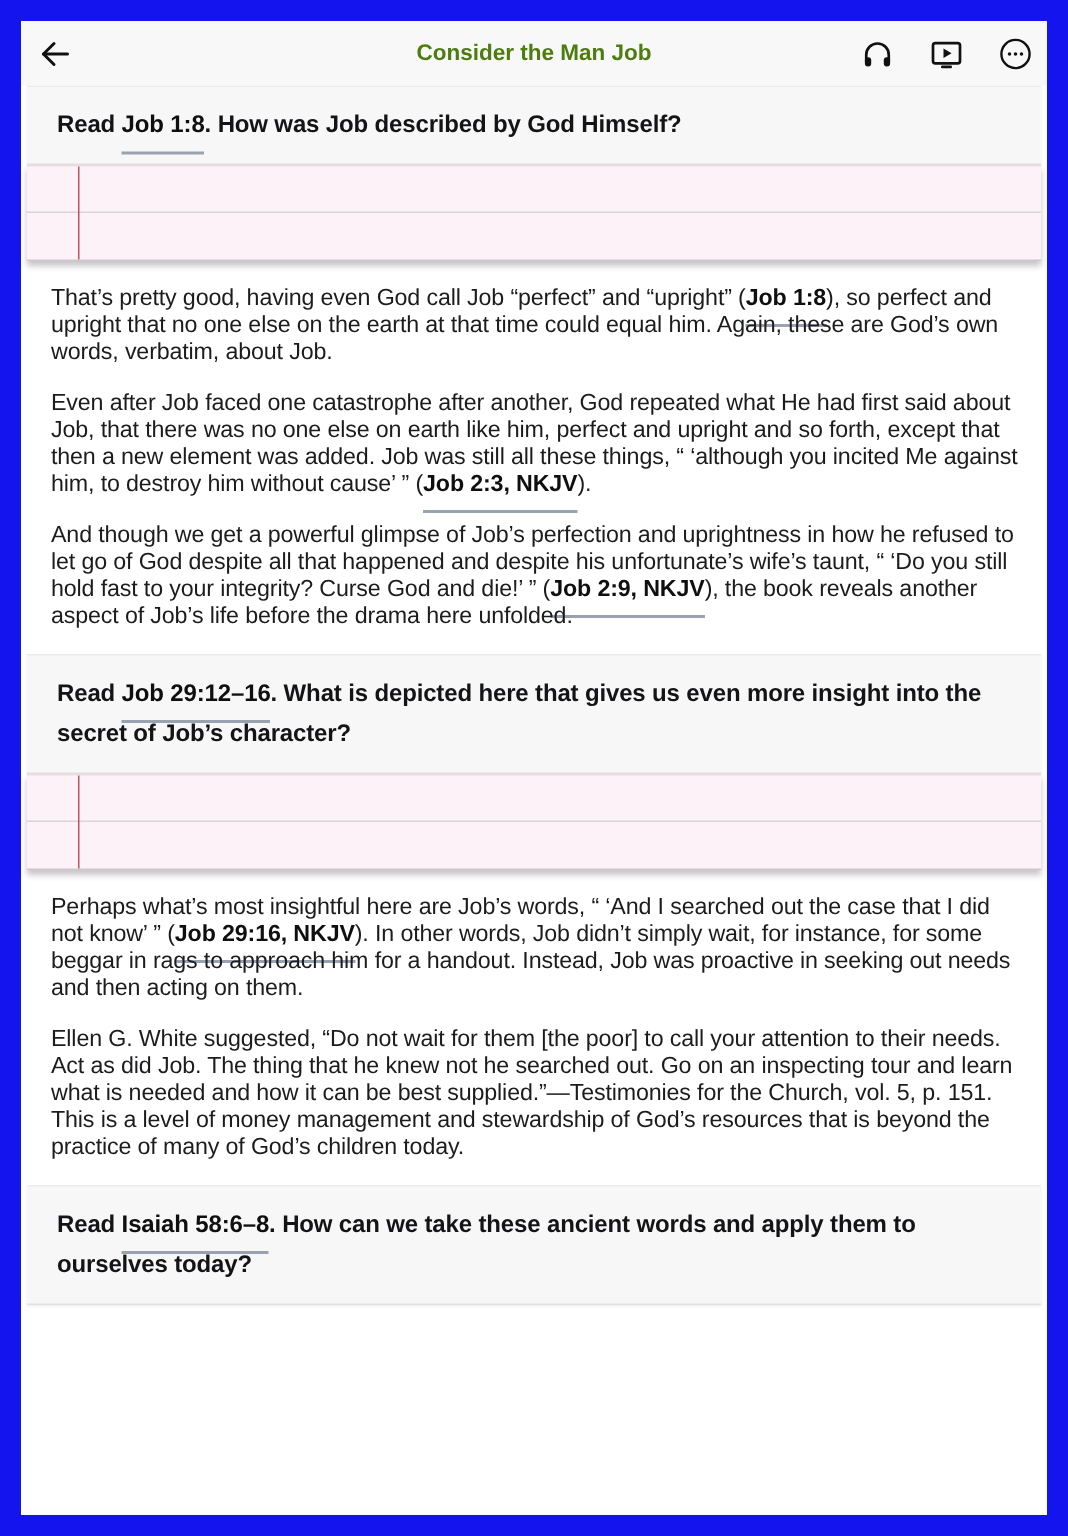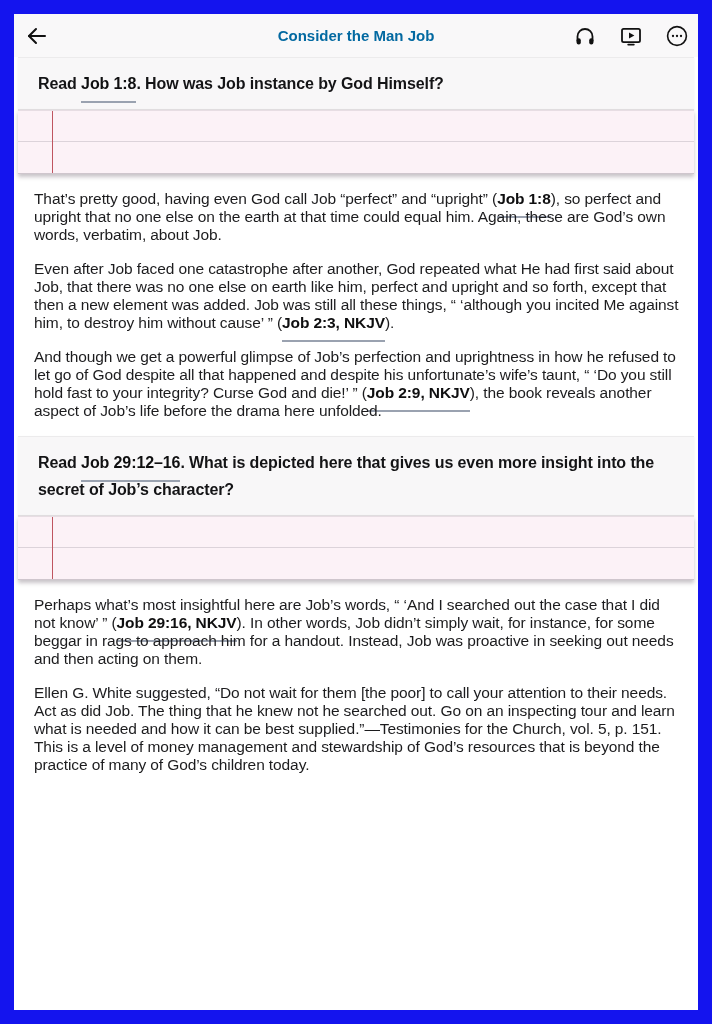--- a/index.html
+++ b/index.html
@@ -21,21 +21,21 @@
   .appbar {
     position:relative;
     height:43px;
     background:#F9F8F9;
     display:flex; align-items:center;
     padding:0 6px 0 8px;
   }
   .appbar .title {
     position:absolute; left:60px; right:60px;
     text-align:center;
-    font-size:15px; font-weight:700; color:#0369a1;
+    font-size:15px; font-weight:700; color:#4d7c0f;
     pointer-events:none;
   }
   .iconbtn {
     background:transparent; border:none; padding:2px;
     width:30px; height:30px;
     display:flex; align-items:center; justify-content:center;
     cursor:pointer;
   }
   .appbar .actions { margin-left:auto; display:flex; gap:16px; align-items:center; }
   
@@ -116,21 +116,21 @@
           <circle cx="12" cy="12" r="9.4" fill="none" stroke="#111" stroke-width="1.6"></circle>
           <circle cx="8" cy="12" r="1.15" fill="#111"></circle>
           <circle cx="12" cy="12" r="1.15" fill="#111"></circle>
           <circle cx="16" cy="12" r="1.15" fill="#111"></circle>
         </svg>
       </button>
     </div>
   </header>
 
   <section class="question">
-    <p class="qtext"><span>Read </span><span class="ref">Job 1:8</span><span>. How was Job instance by God Himself?</span></p>
+    <p class="qtext"><span>Read </span><span class="ref">Job 1:8</span><span>. How was Job described by God Himself?</span></p>
   </section>
 
   <div class="answer">
     <div class="rule"></div>
     <div class="rule"></div>
   </div>
 
   <p class="body-p"><span>That’s pretty good, having even God call Job “perfect” and “upright” (</span><span class="ref">Job 1:8</span><span>), so perfect and upright that no one else on the earth at that time could equal him. Again, these are God’s own words, verbatim, about Job.</span></p>
 
   <p class="body-p"><span>Even after Job faced one catastrophe after another, God repeated what He had first said about Job, that there was no one else on earth like him, perfect and upright and so forth, except that then a new element was added. Job was still all these things, “ ‘although you incited Me against him, to destroy him without cause’ ” (</span><span class="ref">Job 2:3, NKJV</span><span>).</span></p>
@@ -143,14 +143,17 @@
 
   <div class="answer">
     <div class="rule"></div>
     <div class="rule"></div>
   </div>
 
   <p class="body-p"><span>Perhaps what’s most insightful here are Job’s words, “ ‘And I searched out the case that I did not know’ ” (</span><span class="ref">Job 29:16, NKJV</span><span>). In other words, Job didn’t simply wait, for instance, for some beggar in rags to approach him for a handout. Instead, Job was proactive in seeking out needs and then acting on them.</span></p>
 
   <p class="body-p"><span>Ellen G. White suggested, “Do not wait for them [the poor] to call your attention to their needs. Act as did Job. The thing that he knew not he searched out. Go on an inspecting tour and learn what is needed and how it can be best supplied.”—Testimonies for the Church, vol. 5, p. 151. This is a level of money management and stewardship of God’s resources that is beyond the practice of many of God’s children today.</span></p>
 
+  <section class="question gap">
+    <p class="qtext"><span>Read </span><span class="ref">Isaiah 58:6–8</span><span>. How can we take these ancient words and apply them to ourselves today?</span></p>
+  </section>
 
 </div>
 
 </body></html>

